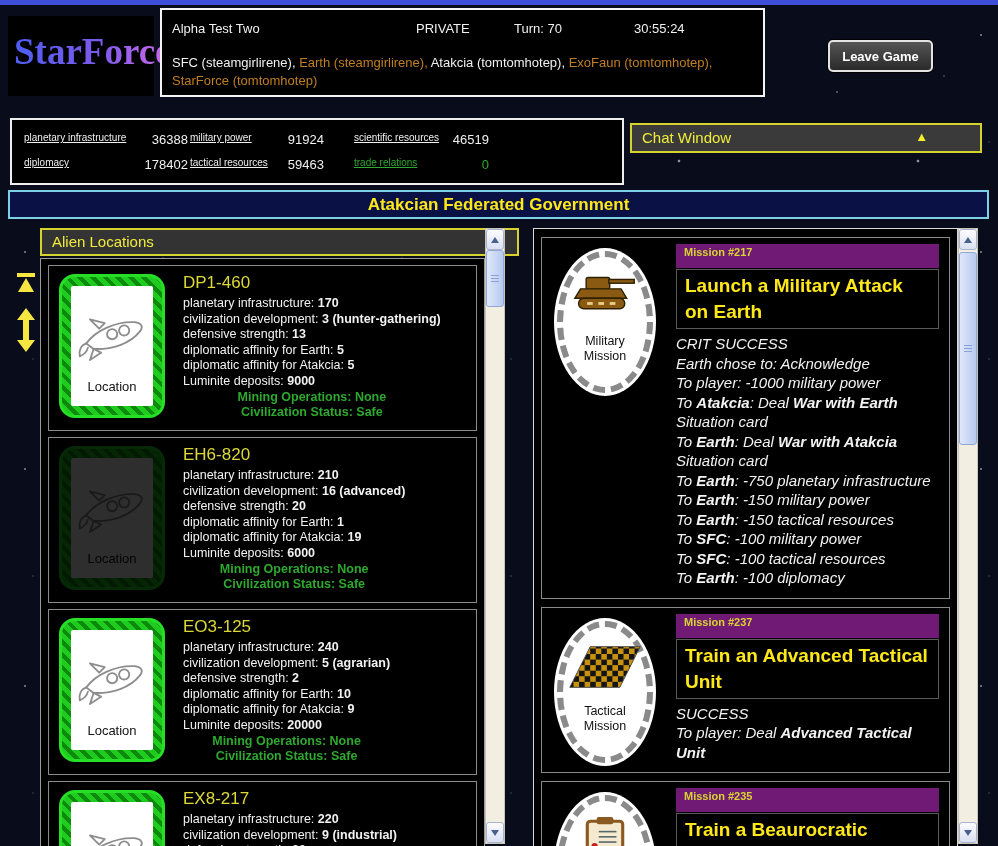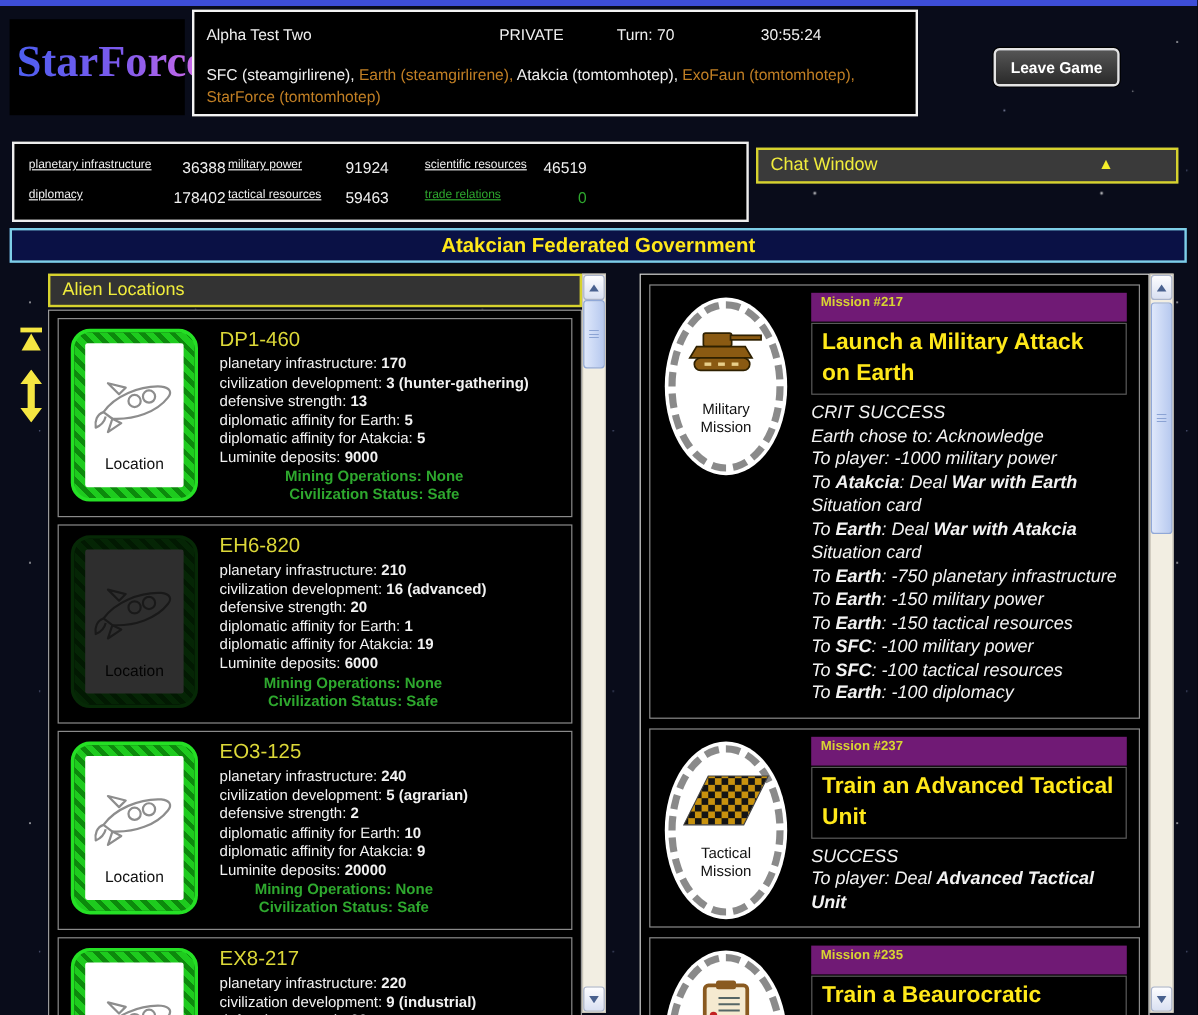--- a/index.html
+++ b/index.html
@@ -43,21 +43,21 @@
 
   
   .title-bar{left:8px;top:190px;width:977px;height:25px;background:#0a1145;border:2px solid #7ecfe8;
     display:flex;align-items:center;justify-content:center;}
   .title-bar span{font-size:17px;font-weight:bold;color:#ffe81a;}
 
   
   .mg-icon{cursor:pointer;}
 
   
-  .loc-header{left:40px;top:228px;width:441px;height:24px;background:#333;border:2px solid #d6d22e;}
+  .loc-header{left:40px;top:228px;width:441px;height:24px;background:#333;border:2px solid #d6d22e;padding-left:34px;}
   .loc-header span{position:absolute;left:10px;top:3px;font-size:15px;color:#f0ec3c;}
   .loc-body{left:40px;top:258px;width:443px;height:600px;background:#000;border:1px solid #9a9a9a;}
   .mis-body{left:533px;top:228px;width:423px;height:630px;background:#000;border:1px solid #d8d8d8;}
 
   
   .sbar{width:20px;height:616px;background:#f2eee2;border:1px solid #c8c4b8;box-sizing:border-box;
         display:flex;flex-direction:column;}
   .sb-left{left:485px;top:228px;}
   .sb-right{left:958px;top:228px;}
   .sb-btn{height:19px;background:linear-gradient(#fdfdff,#d9e0f2);border:1px solid #aab4cc;border-radius:3px;

